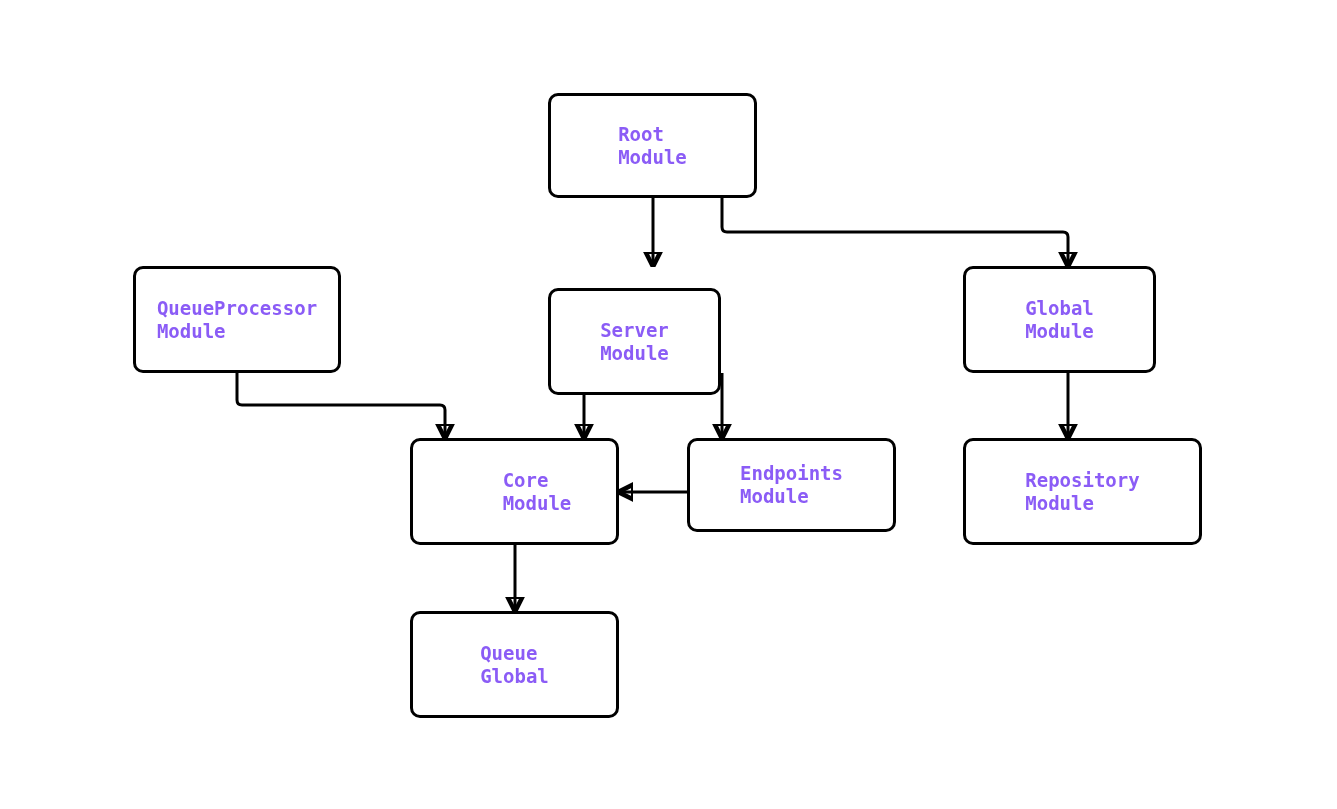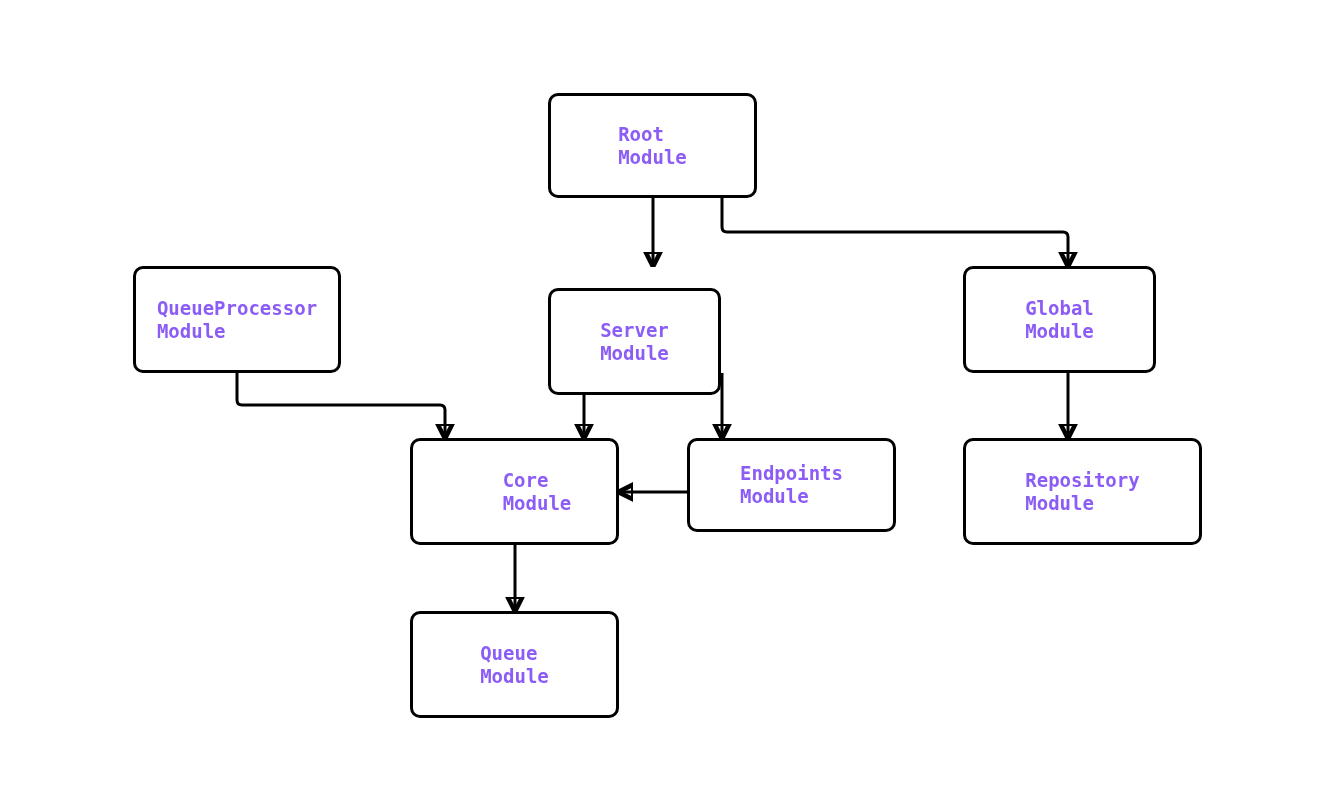--- a/index.html
+++ b/index.html
@@ -90,16 +90,16 @@
 Module</span>
   </div>
 
   <div class="node" style="left:963px; top:438px; width:239px; height:107px;">
     <span class="label">Repository
 Module</span>
   </div>
 
   <div class="node" style="left:410px; top:611px; width:209px; height:107px;">
     <span class="label">Queue
-Module</span>
+Global</span>
   </div>
 
 </div>
 
 </body></html>

